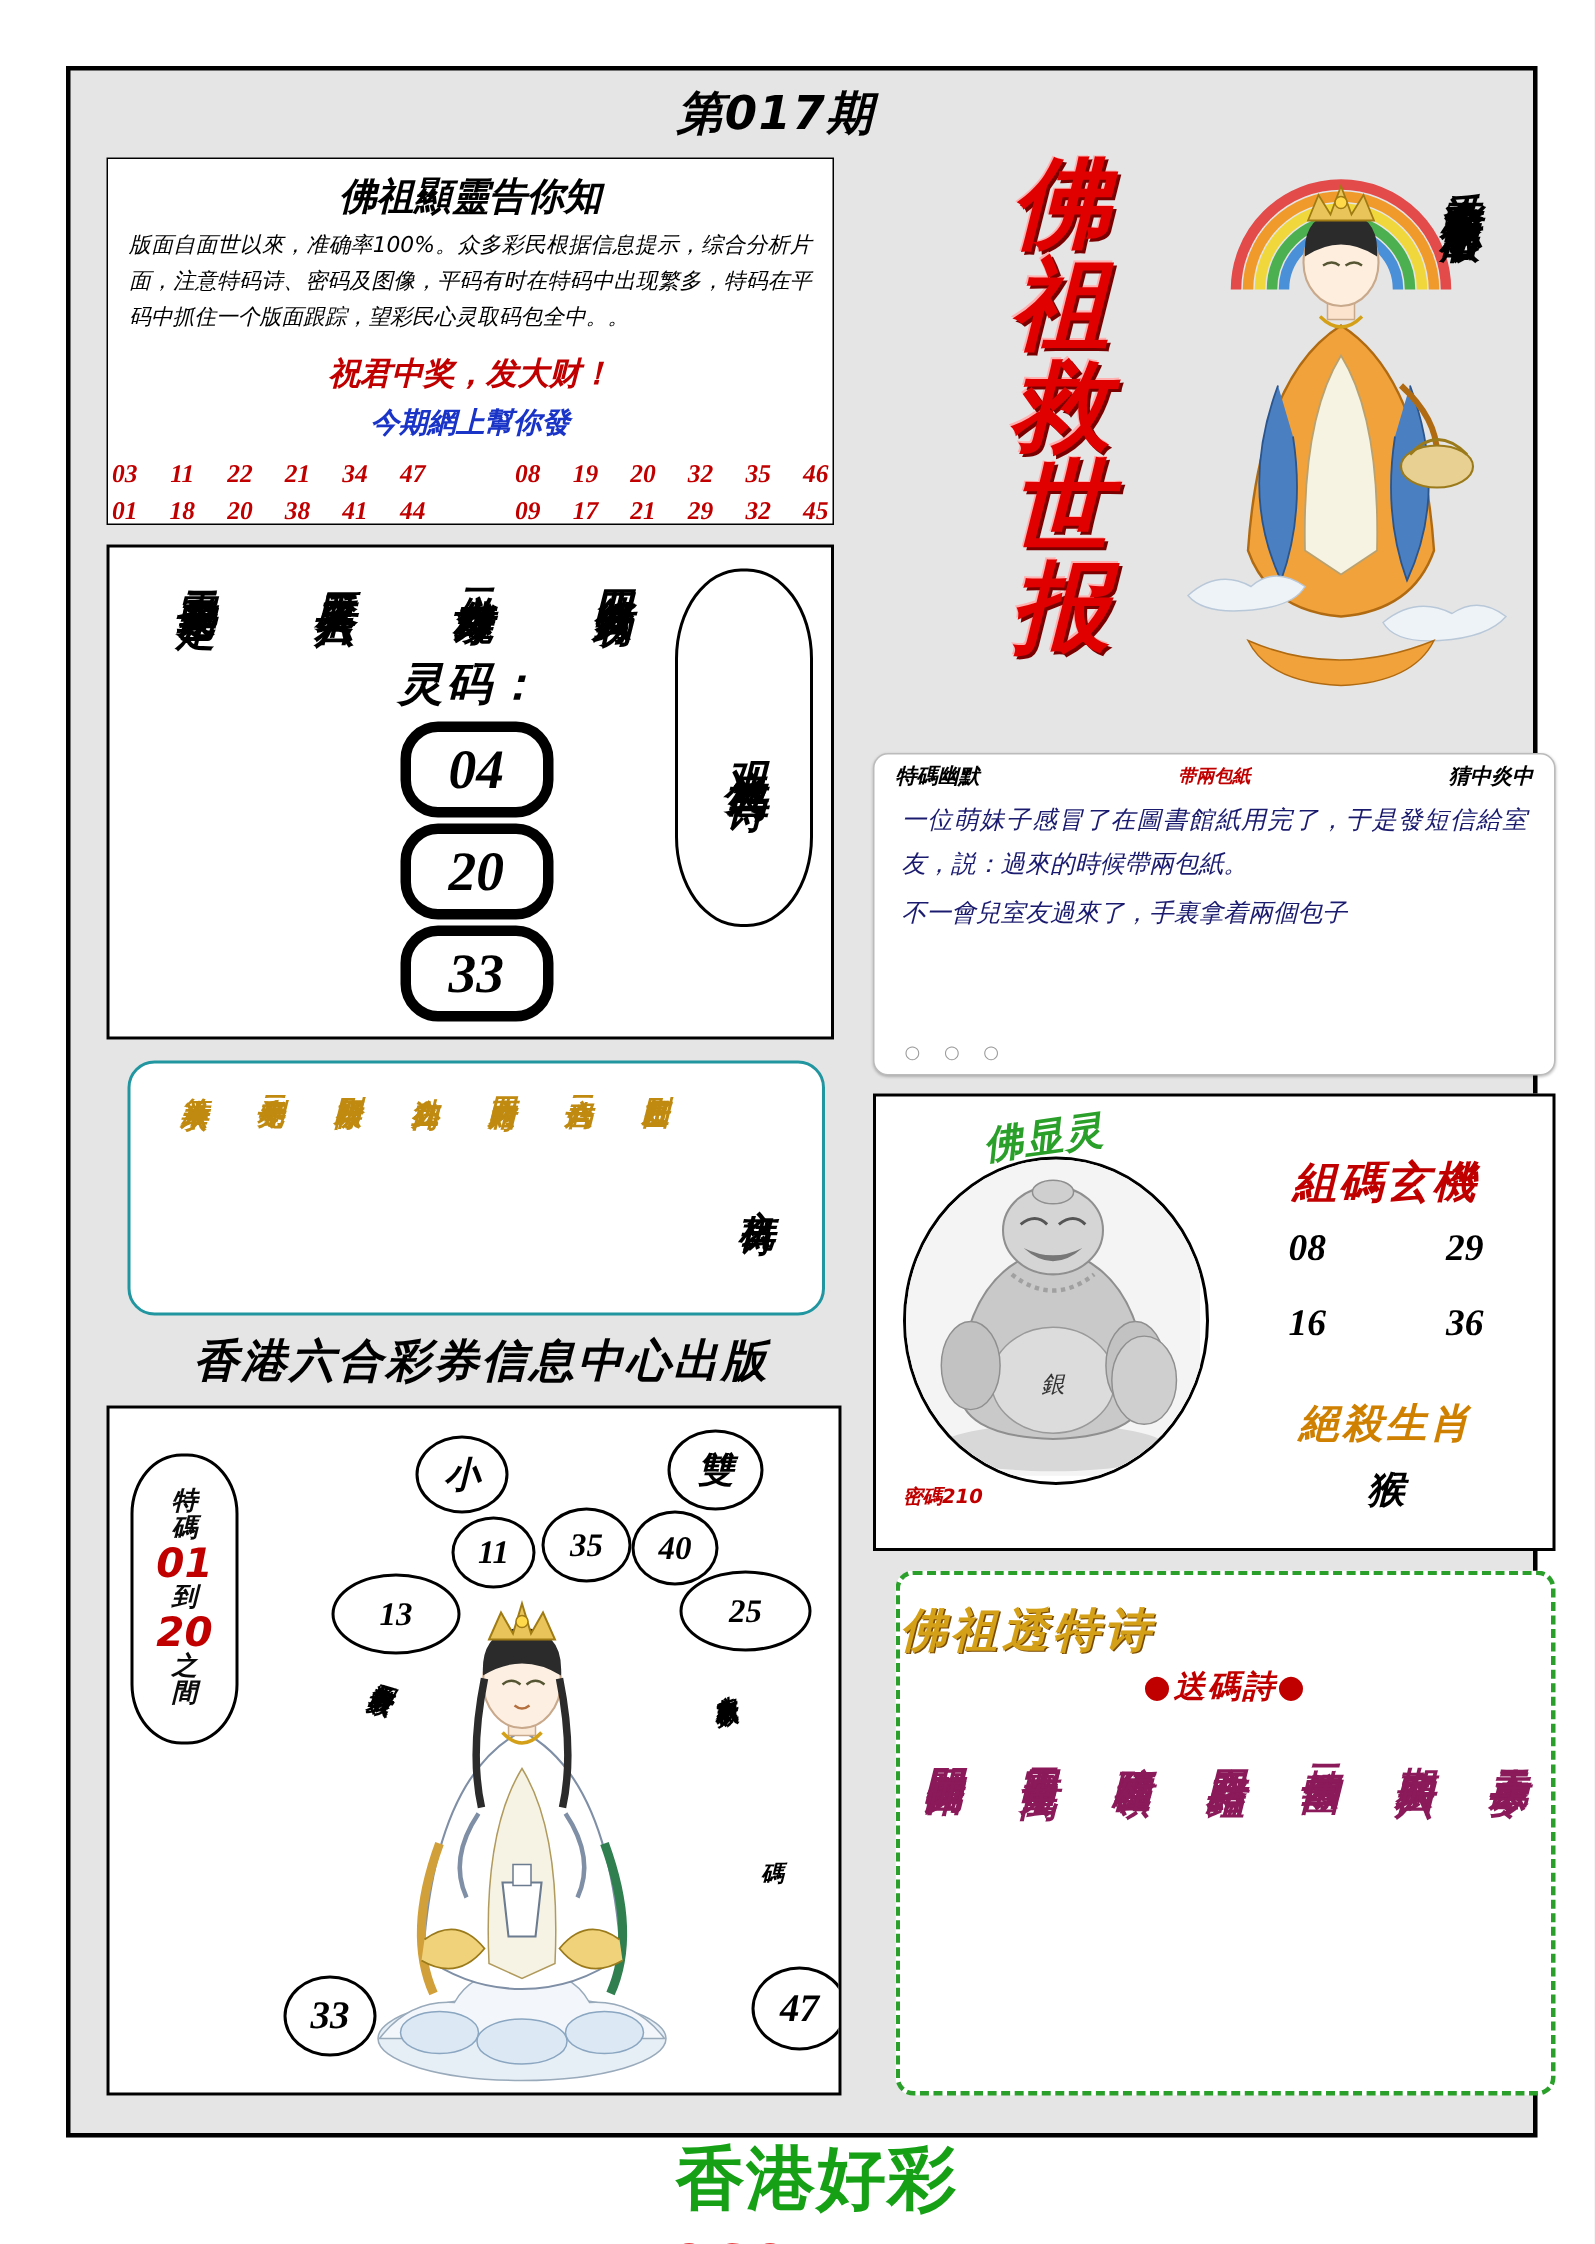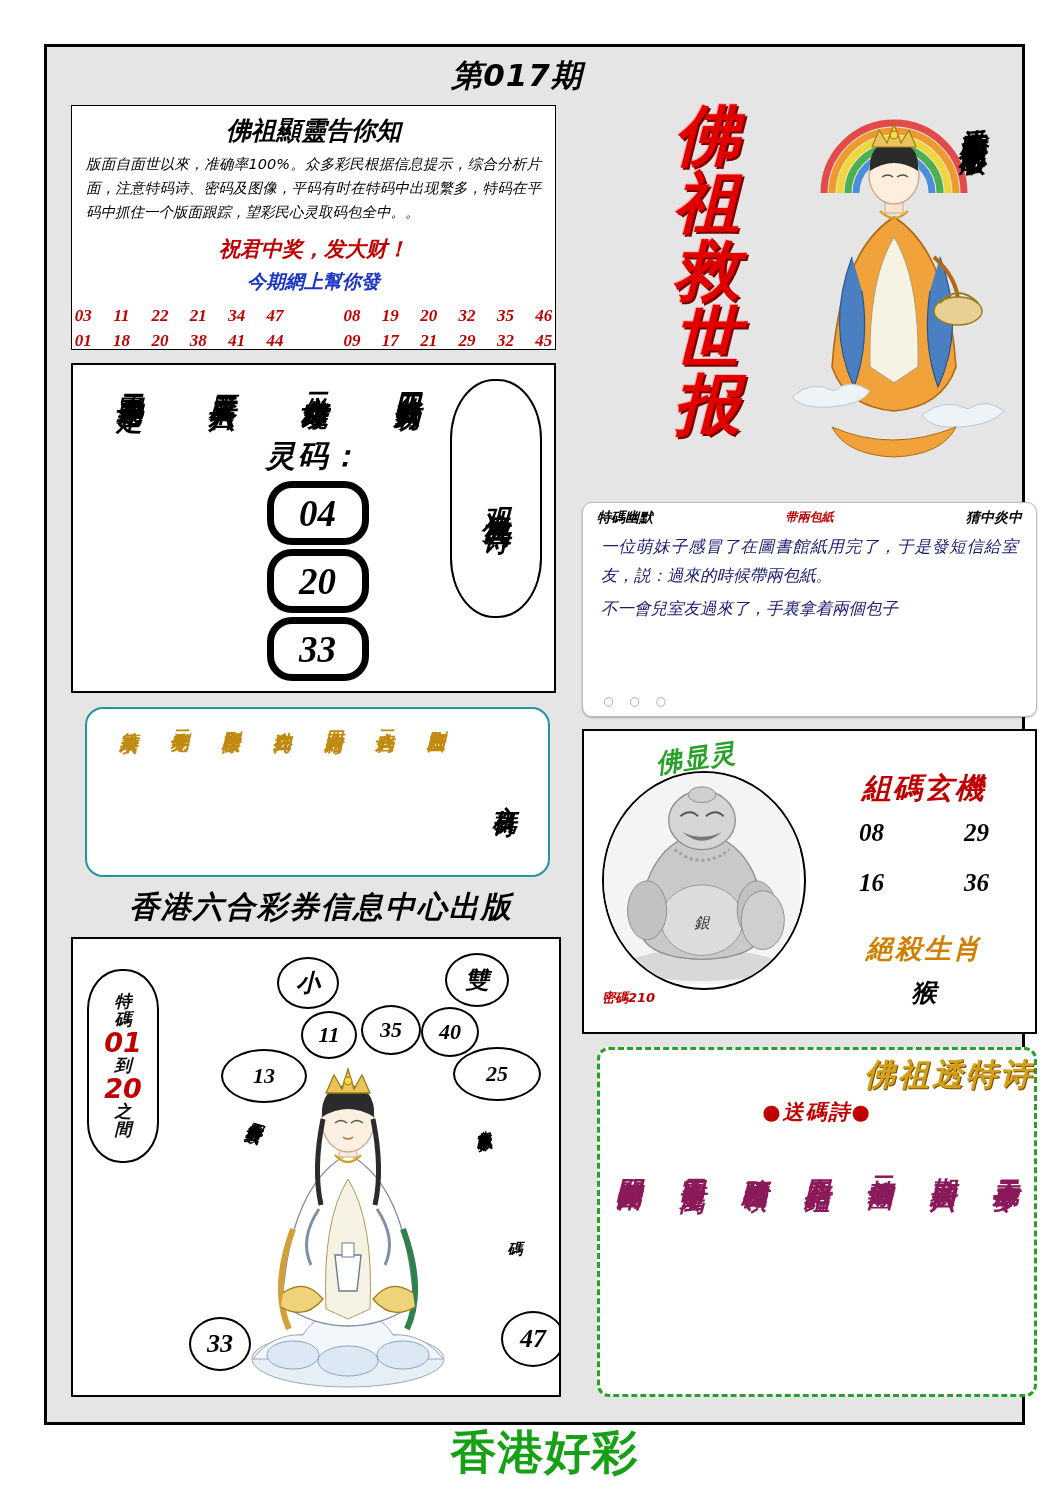--- a/index.html
+++ b/index.html
@@ -205,21 +205,21 @@
   #zuma-kill-value{
     position:absolute;left:235px;top:245px;width:210px;text-align:center;
     font-size:25px;font-weight:bold;color:#000;
   }
   
   #toute-box{
     left:550px;top:1000px;width:440px;height:350px;
     border:3px dashed #2aa02a;border-radius:12px;background:#fff;
   }
   #toute-title{
-    margin-top:4px;text-align:right;
+    margin-top:16px;text-align:left;
     font-size:31px;font-weight:bold;color:#d4a017;letter-spacing:3px;
     text-shadow:1px 1px 0 #7a4a00;
     font-family:"DejaVu Serif","Liberation Serif",serif;
   }
   #toute-sub{
     margin-top:2px;text-align:center;font-size:21px;font-weight:bold;color:#c00000;letter-spacing:2px;
   }
   #toute-grid{
     position:absolute;left:14px;top:108px;right:14px;height:225px;
     display:flex;flex-direction:row-reverse;justify-content:space-between;

